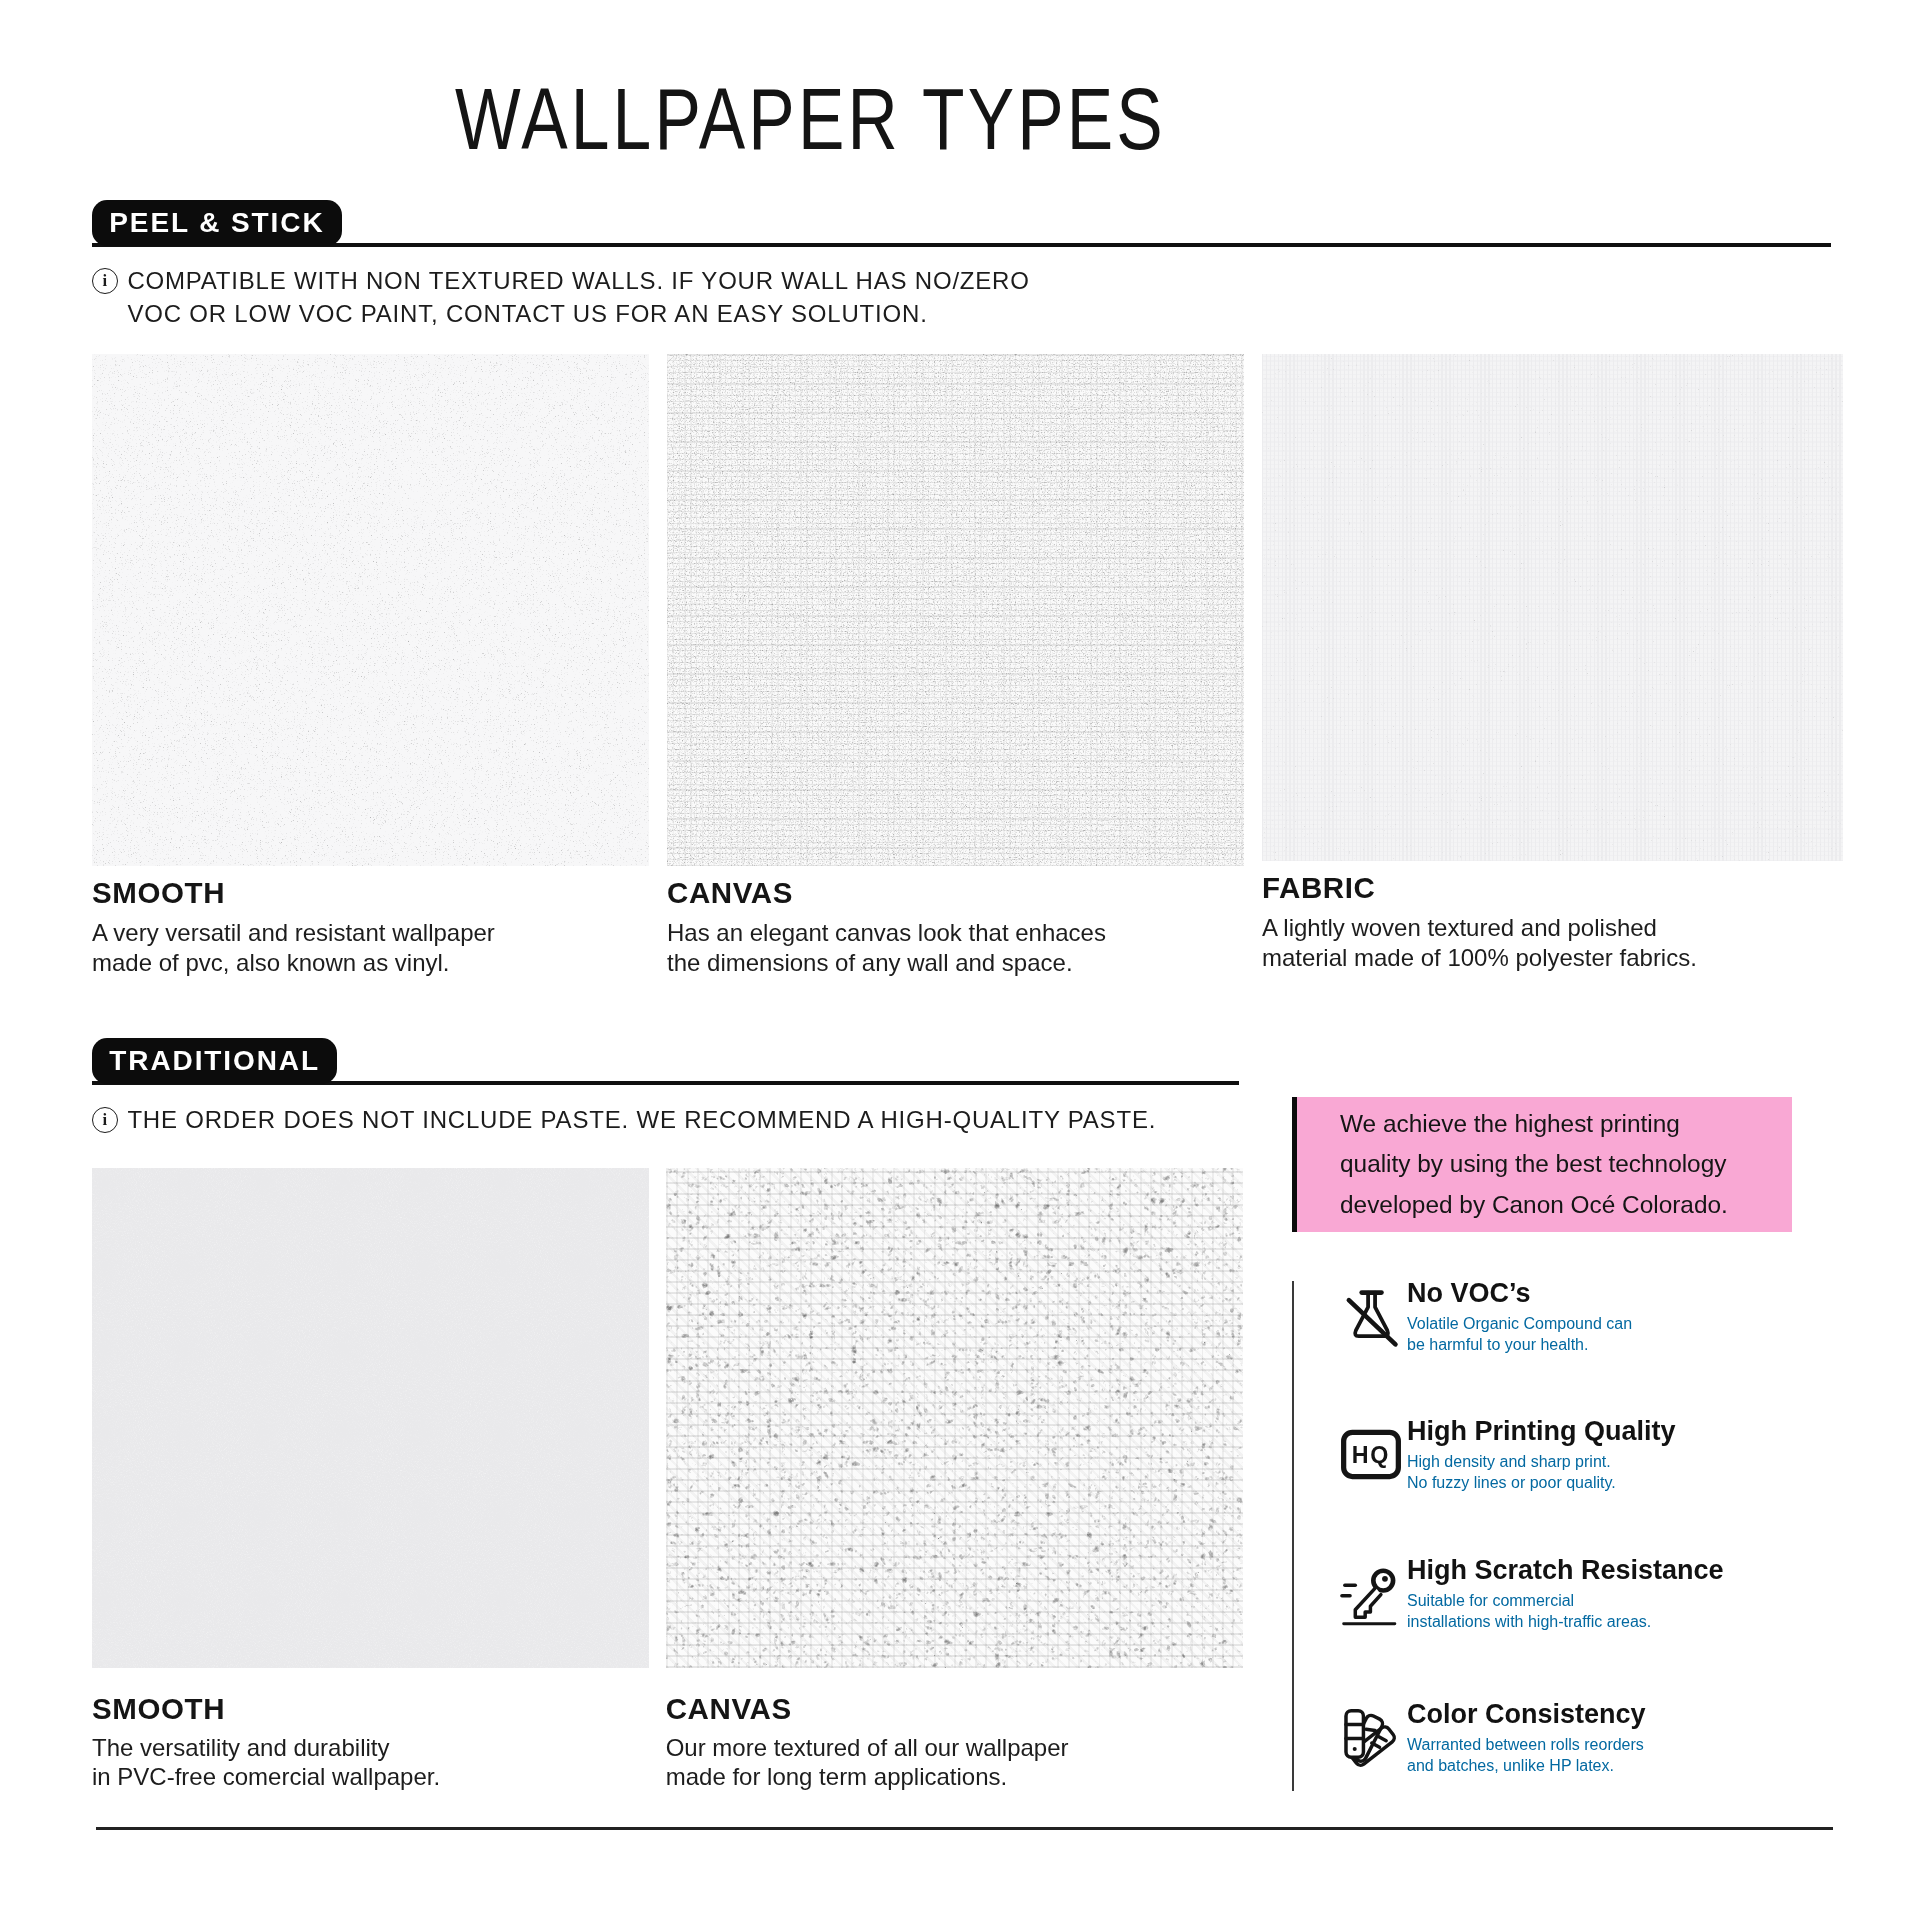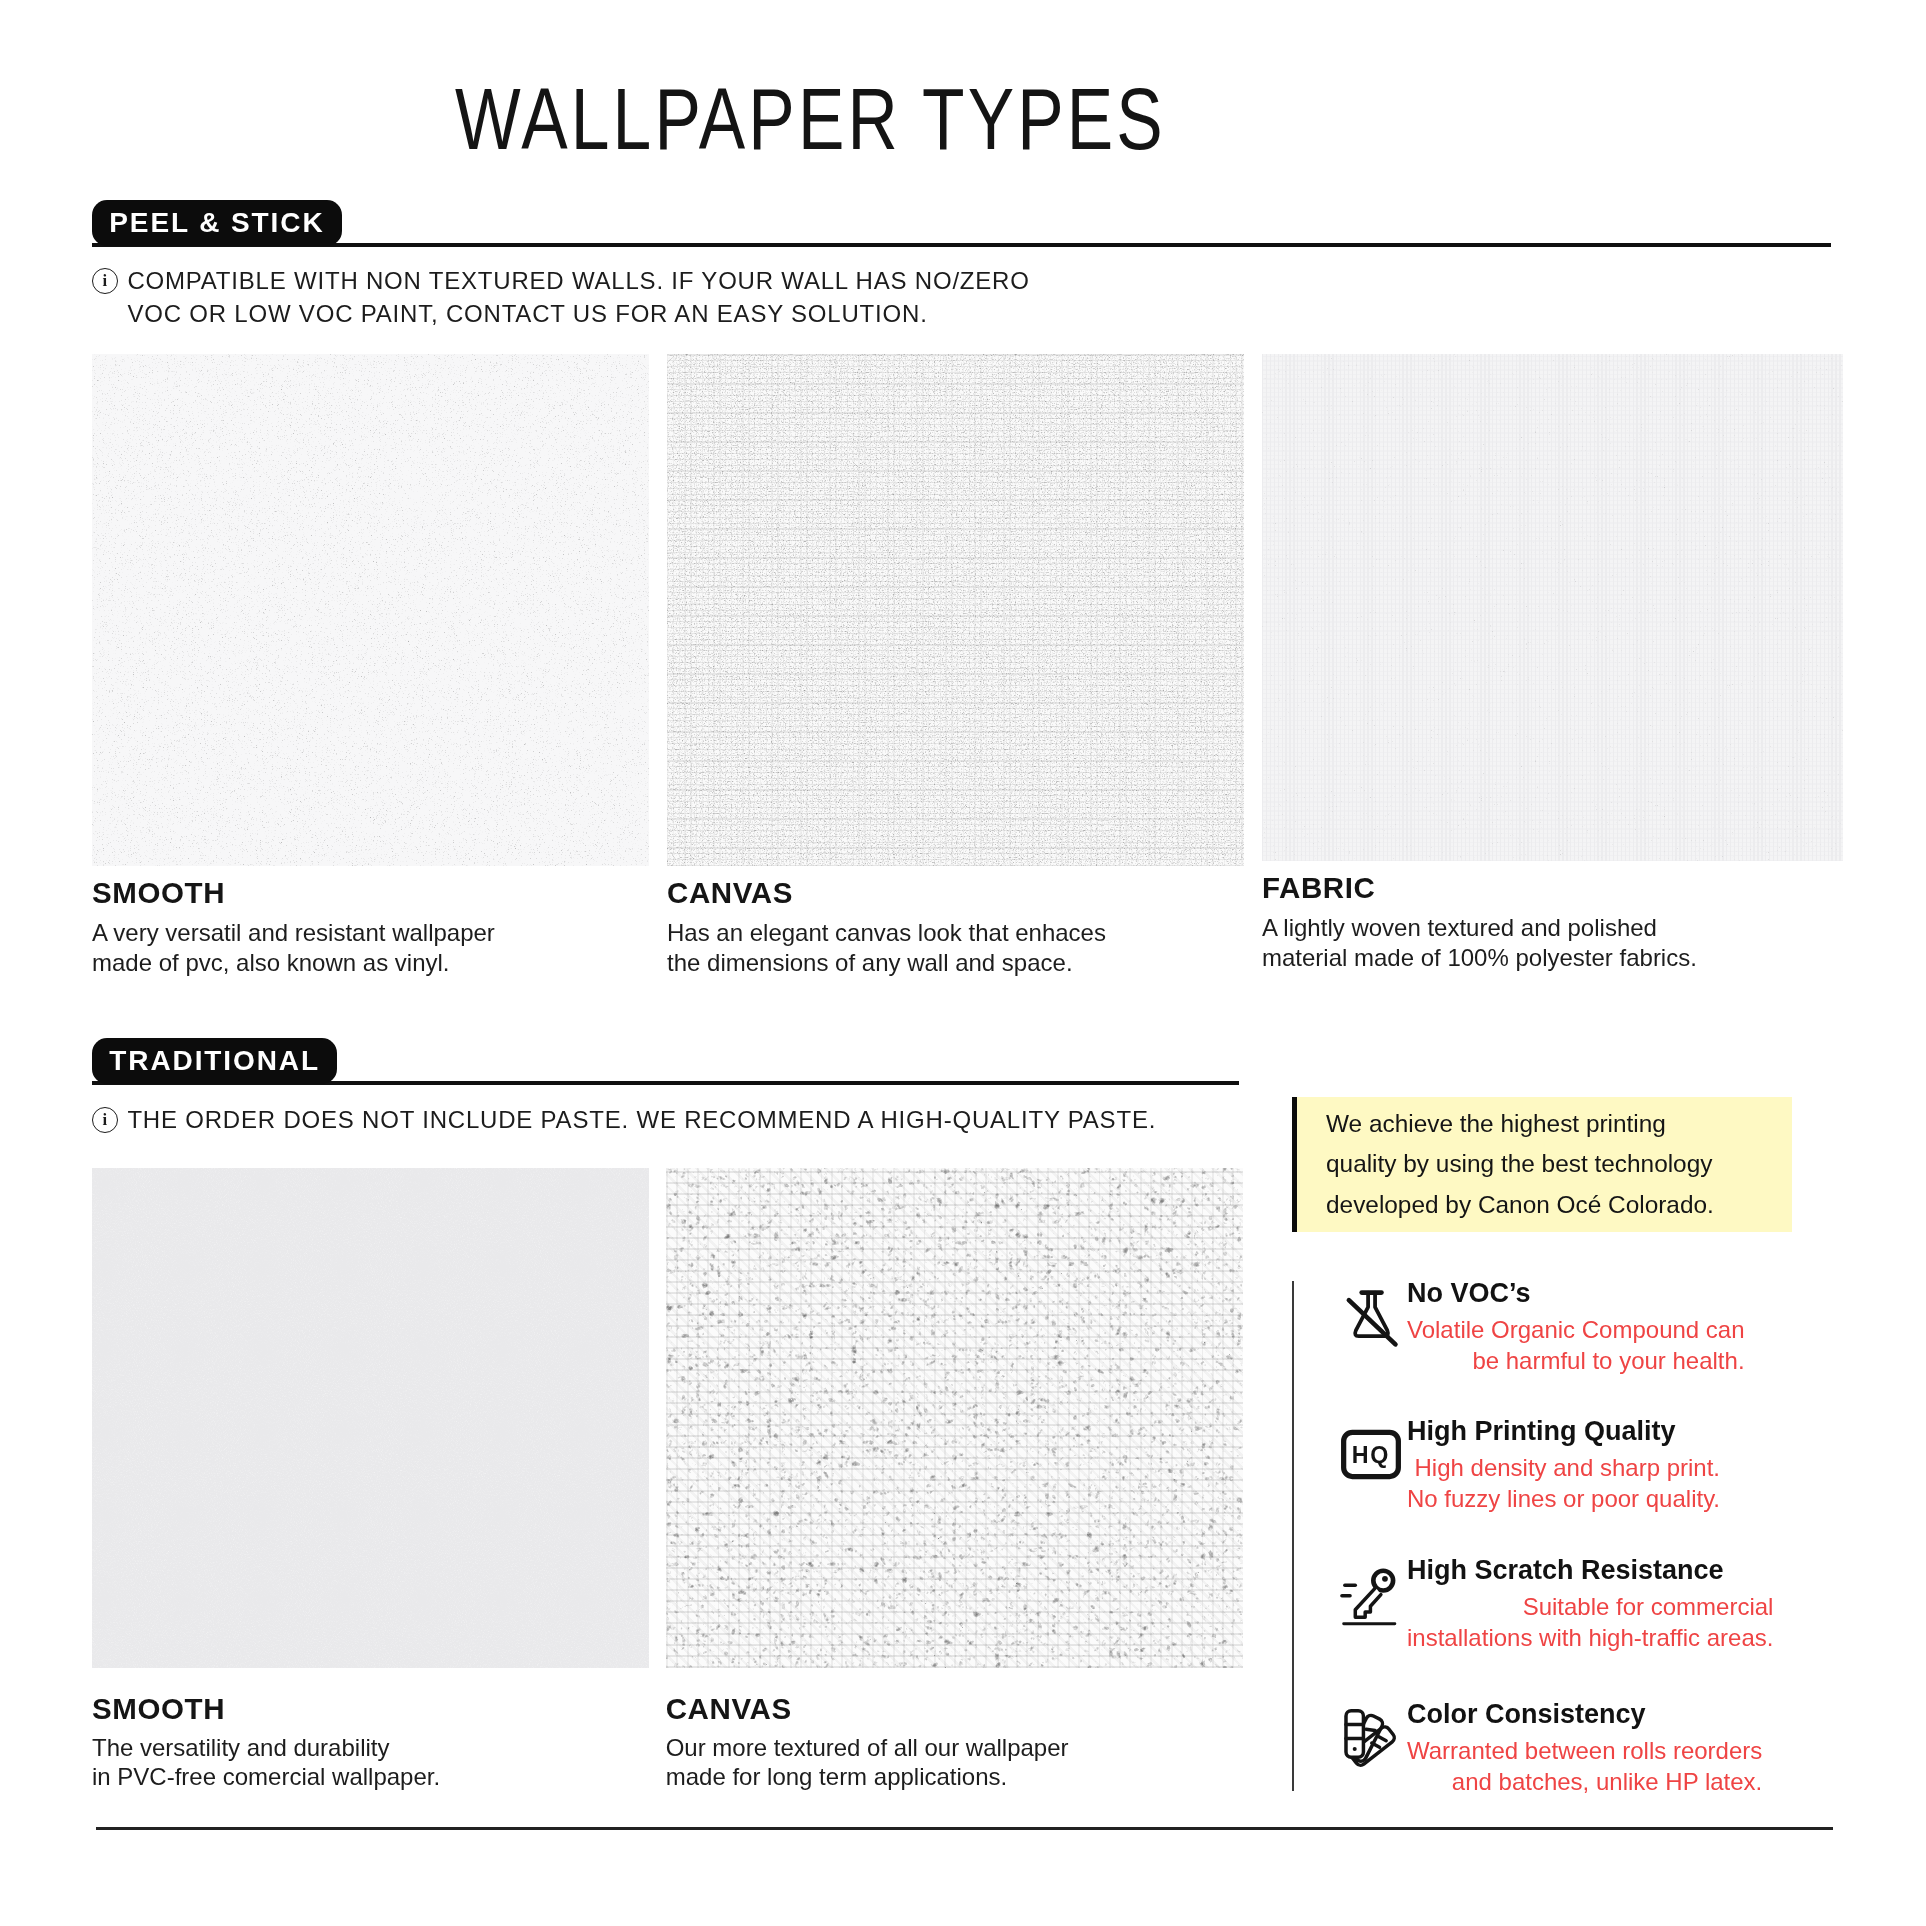--- a/index.html
+++ b/index.html
@@ -44,30 +44,30 @@
   .tex-c2{background-color:#fbfbfb;
           background-image:repeating-linear-gradient(0deg,rgba(0,0,0,.085) 0 1.9px,rgba(0,0,0,0) 1.9px 11px),
                            repeating-linear-gradient(90deg,rgba(0,0,0,.055) 0 1.9px,rgba(0,0,0,0) 1.9px 10.3px),
                            repeating-linear-gradient(45deg,rgba(0,0,0,.035) 0 2.6px,rgba(0,0,0,0) 2.6px 8.3px);}
   .card-title{margin:10.3px 0 0;font-size:29.5px;font-weight:700;letter-spacing:0.6px;color:#151515;}
   .row2 .card-title{margin-top:24.4px;}
   .card-desc{margin:7.7px 0 0;font-size:24px;font-weight:400;line-height:1.23;color:#1d1d1d;}
   .row2 .card-desc{margin-top:6.4px;}
 
   
-  .quality-box{position:absolute;left:1292px;top:1097px;width:500px;height:135px;background:#fef9c3;
+  .quality-box{position:absolute;left:1292px;top:1097px;width:500px;height:135px;background:#f9a8d4;
                border-left:5.8px solid #0c0c0c;box-sizing:border-box;display:flex;align-items:center;
-               padding:0 29px;}
+               padding:0 43px;}
   .quality-box p{font-size:24.4px;line-height:1.66;margin:0;color:#151515;}
   .vrule{position:absolute;left:1292px;top:1281px;width:1.9px;height:510px;background:#3a3a3a;}
 
   .feature{position:absolute;left:1339px;width:559px;display:flex;align-items:flex-start;gap:4px;}
   .feature .ic{flex:none;width:64px;height:72px;margin-top:2.6px;}
   .feature-title{margin:0 0 5.1px;font-size:27px;font-weight:700;color:#121212;}
-  .feature-desc{font-size:24px;line-height:1.3;color:#ef4444;text-align:right;}
+  .feature-desc{font-size:16px;line-height:1.3;color:#0369a1;}
 </style>
 </head>
 <body>
 
 <div id="canvas">
 
   <div class="title-wrap">
     <h1 class="page-title">WALLPAPER TYPES</h1>
   </div>
 

